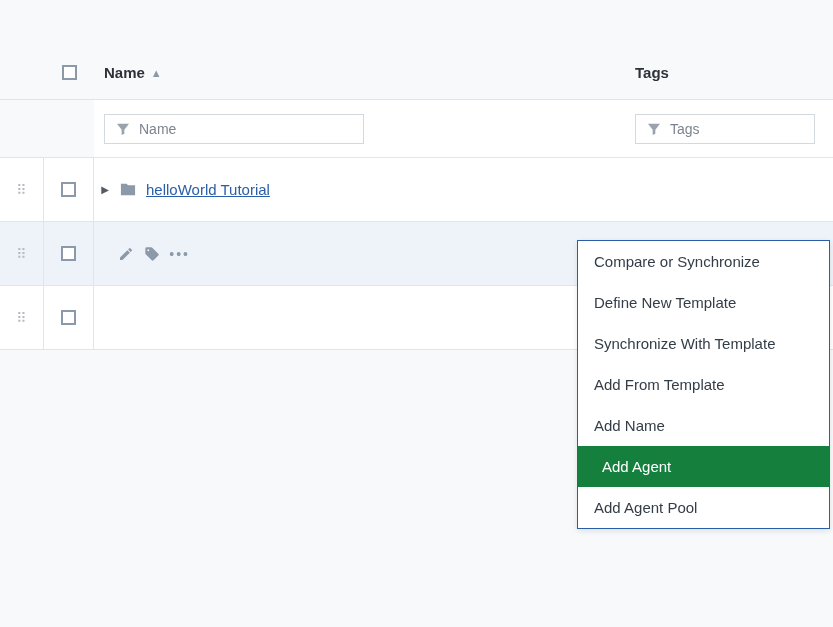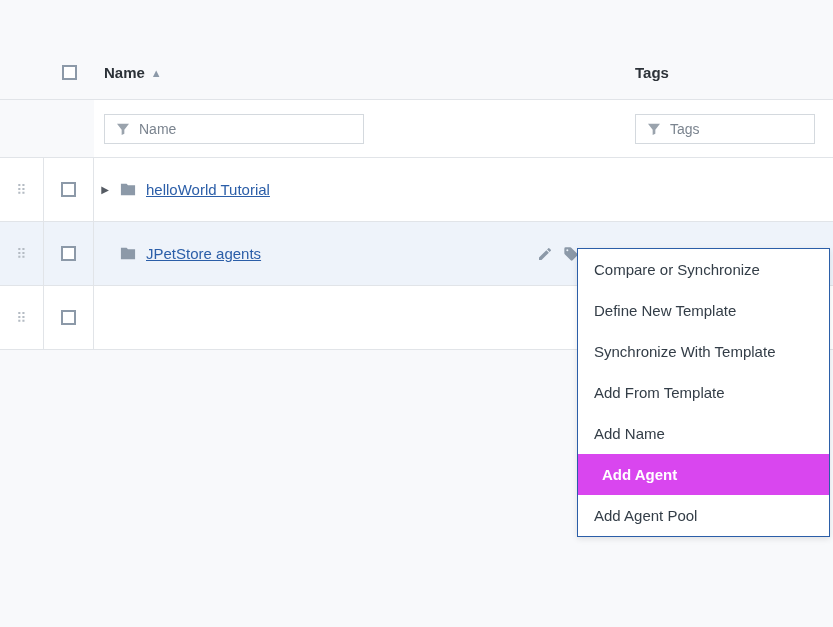--- a/index.html
+++ b/index.html
@@ -69,37 +69,37 @@
   .indent-sm { padding-left: 6px; }
   .indent-md { padding-left: 24px; }
   .checkbox { width:15px; height:15px; border:2px solid #8c99a8; background:#fff; }
   .drag-dots::before { content:"⠿"; color:#b4bbc3; font-size:14px;}
   .icon-btn { cursor:pointer; width:18px; height:18px; display:flex; align-items:center; justify-content:center;}
   .more-dots { letter-spacing:2px; color:#8c99a8; font-size:14px; cursor:pointer; }
 
   .context-menu {
     position:absolute;
     left:577px;
-    top:248px;
+    top:240px;
     width:253px;
     background:#fff;
     border:1px solid #2b5ea8;
     box-shadow: 0 2px 6px rgba(0,0,0,0.1);
     z-index:10;
   }
   .context-menu .item {
     padding: 12px 16px;
     font-size: 15px;
     color: #333d47;
     cursor:pointer;
   }
   .context-menu .item.selected {
-    background:#d946ef;
+    background:#15803d;
     color:#fff;
-    font-weight:700;
+    font-weight:400;
     padding-left:24px;
   }
 
   svg.ico { width:16px; height:16px; }
   svg.ico-lg { width:20px; height:17px; }
 </style>
 </head>
 <body>
 
 <div class="table-wrap">
@@ -163,26 +163,20 @@
     <div class="col-tags"></div>
   </div>
 
   <div class="data-row highlight">
     <div class="col-drag">
         <span class="drag-dots"></span>
       </div>
     <div class="col-check">
         <div class="checkbox"></div>
       </div>
-    <div class="col-name indent-md">
-      <svg class="ico-lg folder-ico" viewBox="0 0 24 24">
-          <path d="M10 4H2v16h20V6H12z"></path>
-        </svg>
-      <a href="#" class="link">JPetStore agents</a>
-    </div>
     <div class="col-actions">
       <span class="icon-btn">
         <svg class="ico" viewBox="0 0 24 24">
             <path fill="#8c99a8" d="M3 17.25V21h3.75L17.81 9.94l-3.75-3.75L3 17.25zM20.71 7.04a1 1 0 0 0 0-1.41l-2.34-2.34a1 1 0 0 0-1.41 0l-1.83 1.83 3.75 3.75 1.83-1.83z"></path>
           </svg>
       </span>
       <span class="icon-btn">
         <svg class="ico" viewBox="0 0 24 24">
             <path fill="#8c99a8" d="M21.41 11.58l-9-9A2 2 0 0 0 11 2H4a2 2 0 0 0-2 2v7c0 .53.21 1.04.59 1.41l9 9a2 2 0 0 0 2.83 0l7-7a2 2 0 0 0-.01-2.83zM6.5 8A1.5 1.5 0 1 1 8 6.5 1.5 1.5 0 0 1 6.5 8z"></path>
           </svg>

